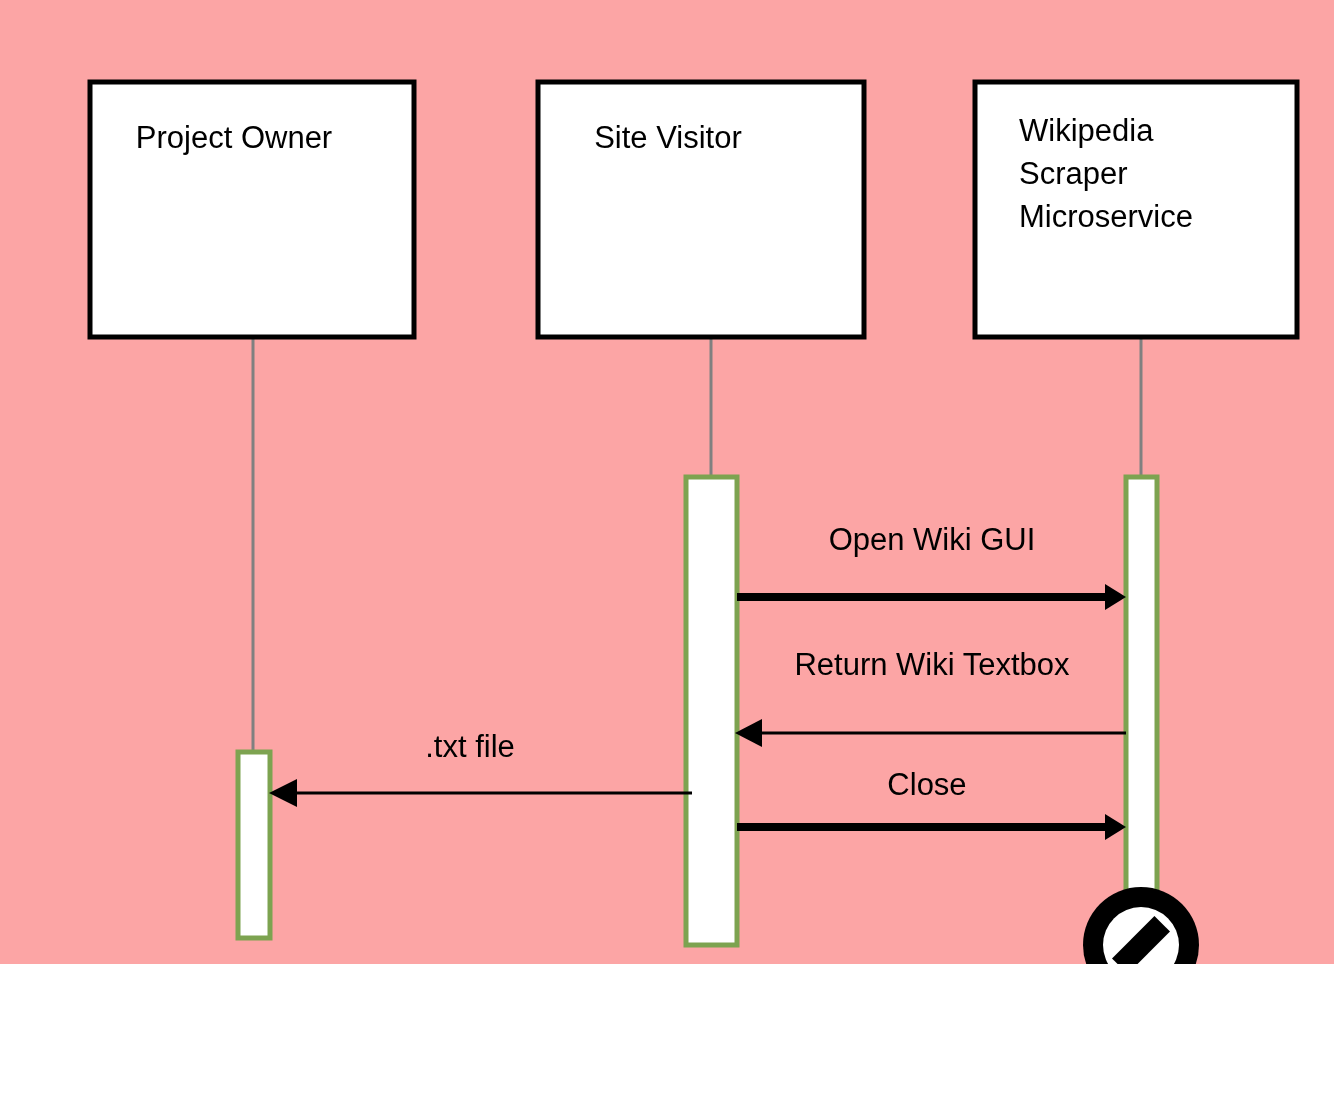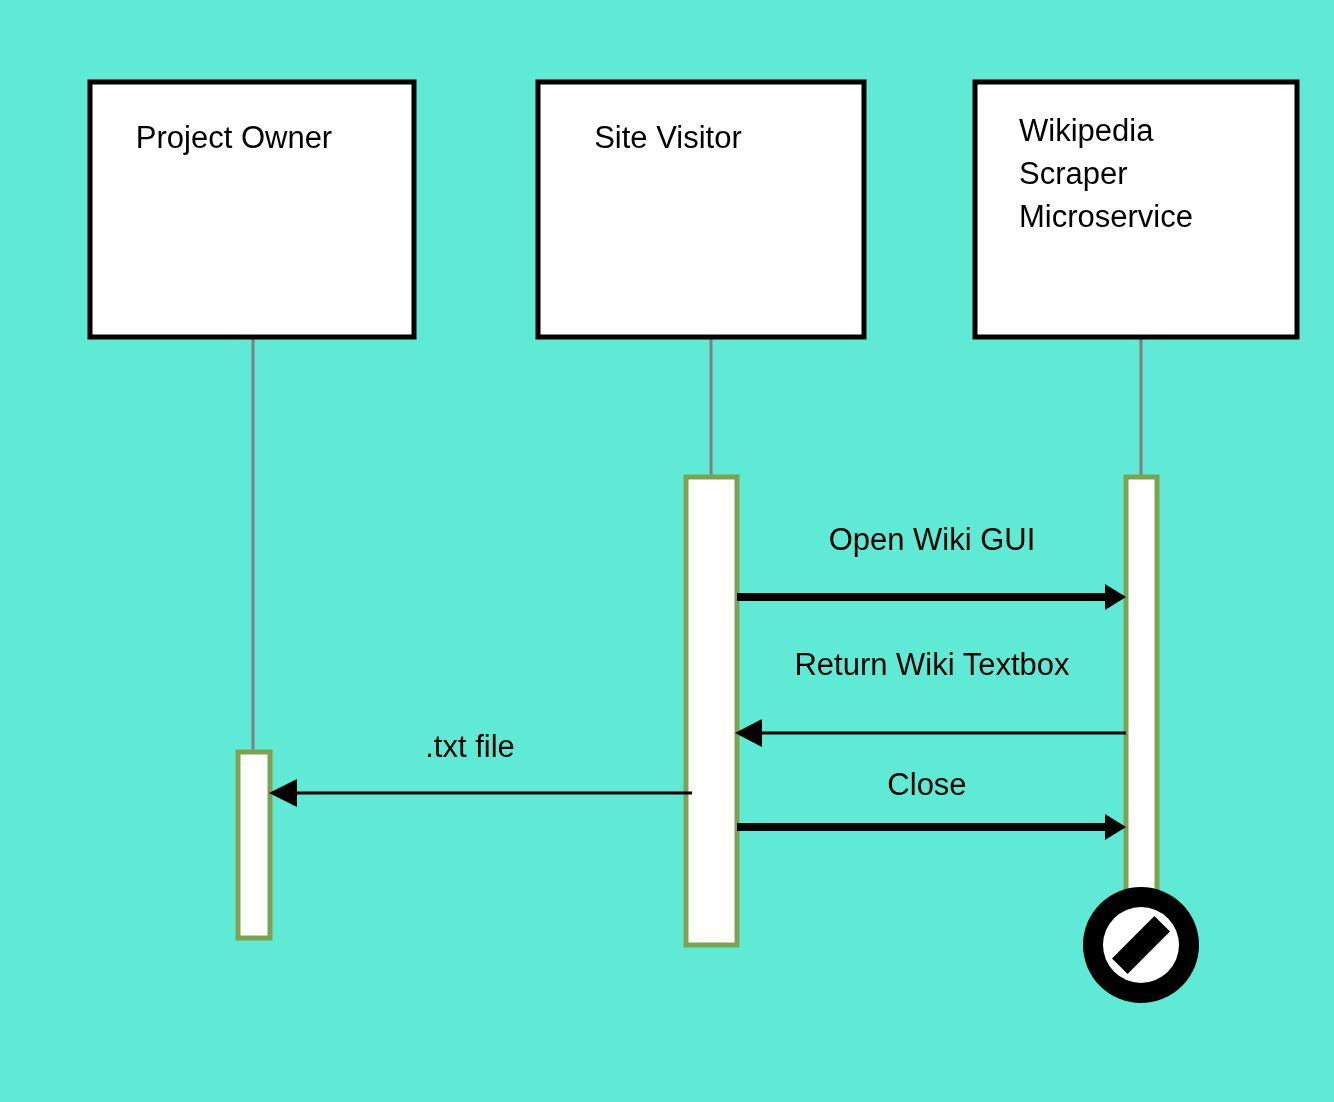--- a/index.html
+++ b/index.html
@@ -8,22 +8,22 @@
     padding: 0;
     background: #ffffff;
   }
   body {
     font-family: "Liberation Sans", "DejaVu Sans", sans-serif;
     color: #000000;
   }
   #canvas {
     position: relative;
     width: 1334px;
-    height: 1102px;
-    background: #5eead4;
+    height: 964px;
+    background: #fca5a5;
     overflow: hidden;
     text-align: right;
   }
   #diagram-svg {
     position: absolute;
     left: 0;
     top: 0;
     width: 1334px;
     height: 1102px;
   }

